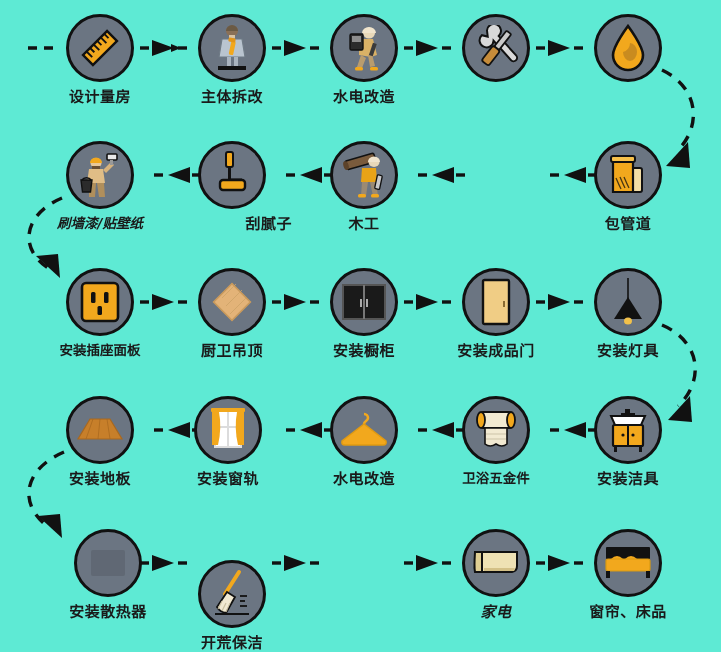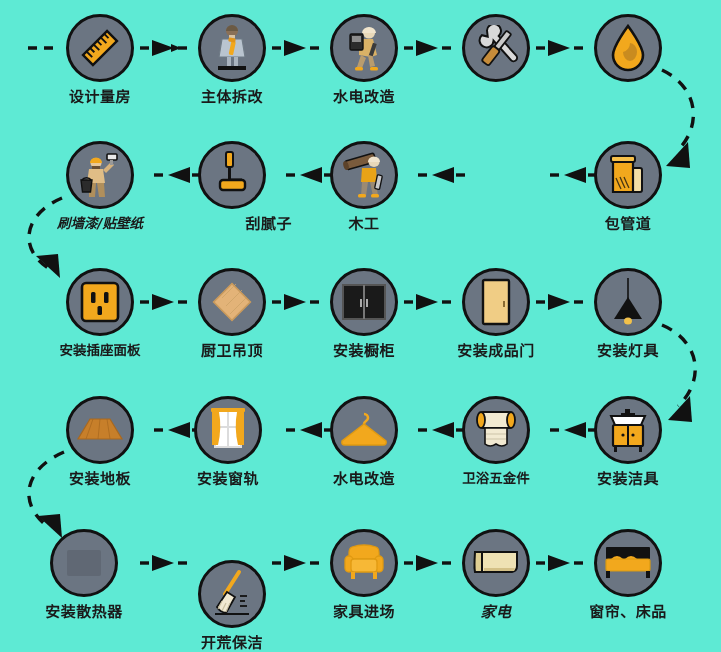--- a/index.html
+++ b/index.html
@@ -446,21 +446,21 @@
         <line x1="23" y1="19" x2="23" y2="40" stroke="#111" stroke-width="2"></line>
         <circle cx="18" cy="29" r="1.6" fill="#111"></circle>
         <circle cx="28" cy="29" r="1.6" fill="#111"></circle>
         <rect x="9" y="40" width="3" height="6" fill="#111"></rect>
         <rect x="34" y="40" width="3" height="6" fill="#111"></rect>
       </svg>
     </div>
     <div class="node-label">安装洁具</div>
   </div>
 
-  <div class="node" style="left:24px; top:529px;">
+  <div class="node" style="left:48px; top:529px;">
     <div class="node-circle">
       <svg width="40" height="38" viewBox="0 0 40 38">
         <g opacity="0.12">
           <rect x="3" y="6" width="34" height="26" rx="2" fill="#111"></rect>
         </g>
       </svg>
     </div>
     <div class="node-label">安装散热器</div>
   </div>
 
@@ -478,33 +478,20 @@
         <g stroke="#111" stroke-width="1.8">
           <line x1="31" y1="27" x2="38" y2="27"></line>
           <line x1="31" y1="32" x2="36" y2="32"></line>
           <line x1="31" y1="37" x2="38" y2="37"></line>
         </g>
       </svg>
     </div>
     <div class="node-label">开荒保洁</div>
   </div>
 
-  <div class="node" style="left:304px; top:529px;">
-    <div class="node-circle">
-      <svg width="46" height="40" viewBox="0 0 46 40">
-        <path d="M11,4 q12,-4 24,0 q3,1 3,6 v6 h-30 v-6 q0,-5 3,-6 z" fill="#f2a81d" stroke="#e09a12" stroke-width="1.3"></path>
-        <rect x="4" y="13" width="8" height="16" rx="4" fill="#f2a81d" stroke="#e09a12" stroke-width="1.3"></rect>
-        <rect x="34" y="13" width="8" height="16" rx="4" fill="#f2a81d" stroke="#e09a12" stroke-width="1.3"></rect>
-        <rect x="10" y="16" width="26" height="13" rx="3" fill="#f7b836" stroke="#e09a12" stroke-width="1.3"></rect>
-        <rect x="10" y="29" width="4" height="7" fill="#f2a81d"></rect>
-        <rect x="32" y="29" width="4" height="7" fill="#f2a81d"></rect>
-      </svg>
-    </div>
-    <div class="node-label">家具进场</div>
-  </div>
 
   <div class="node" style="left:436px; top:529px;font-style:italic;">
     <div class="node-circle">
       <svg width="48" height="30" viewBox="0 0 48 30">
         <path d="M3,4 h42 v14 q0,5 -5,6 h-34 q-4,-1 -3,-6 z" fill="#efe2b4" stroke="#111" stroke-width="2"></path>
         <path d="M3,4 h7 v20 h-7 q-1,-5 0,-20 z" fill="#e0cf93" stroke="#111" stroke-width="2"></path>
         <path d="M12,20 h30 q2,1 0,3 h-30 z" fill="#d4c187"></path>
       </svg>
     </div>
     <div class="node-label">家电</div>

